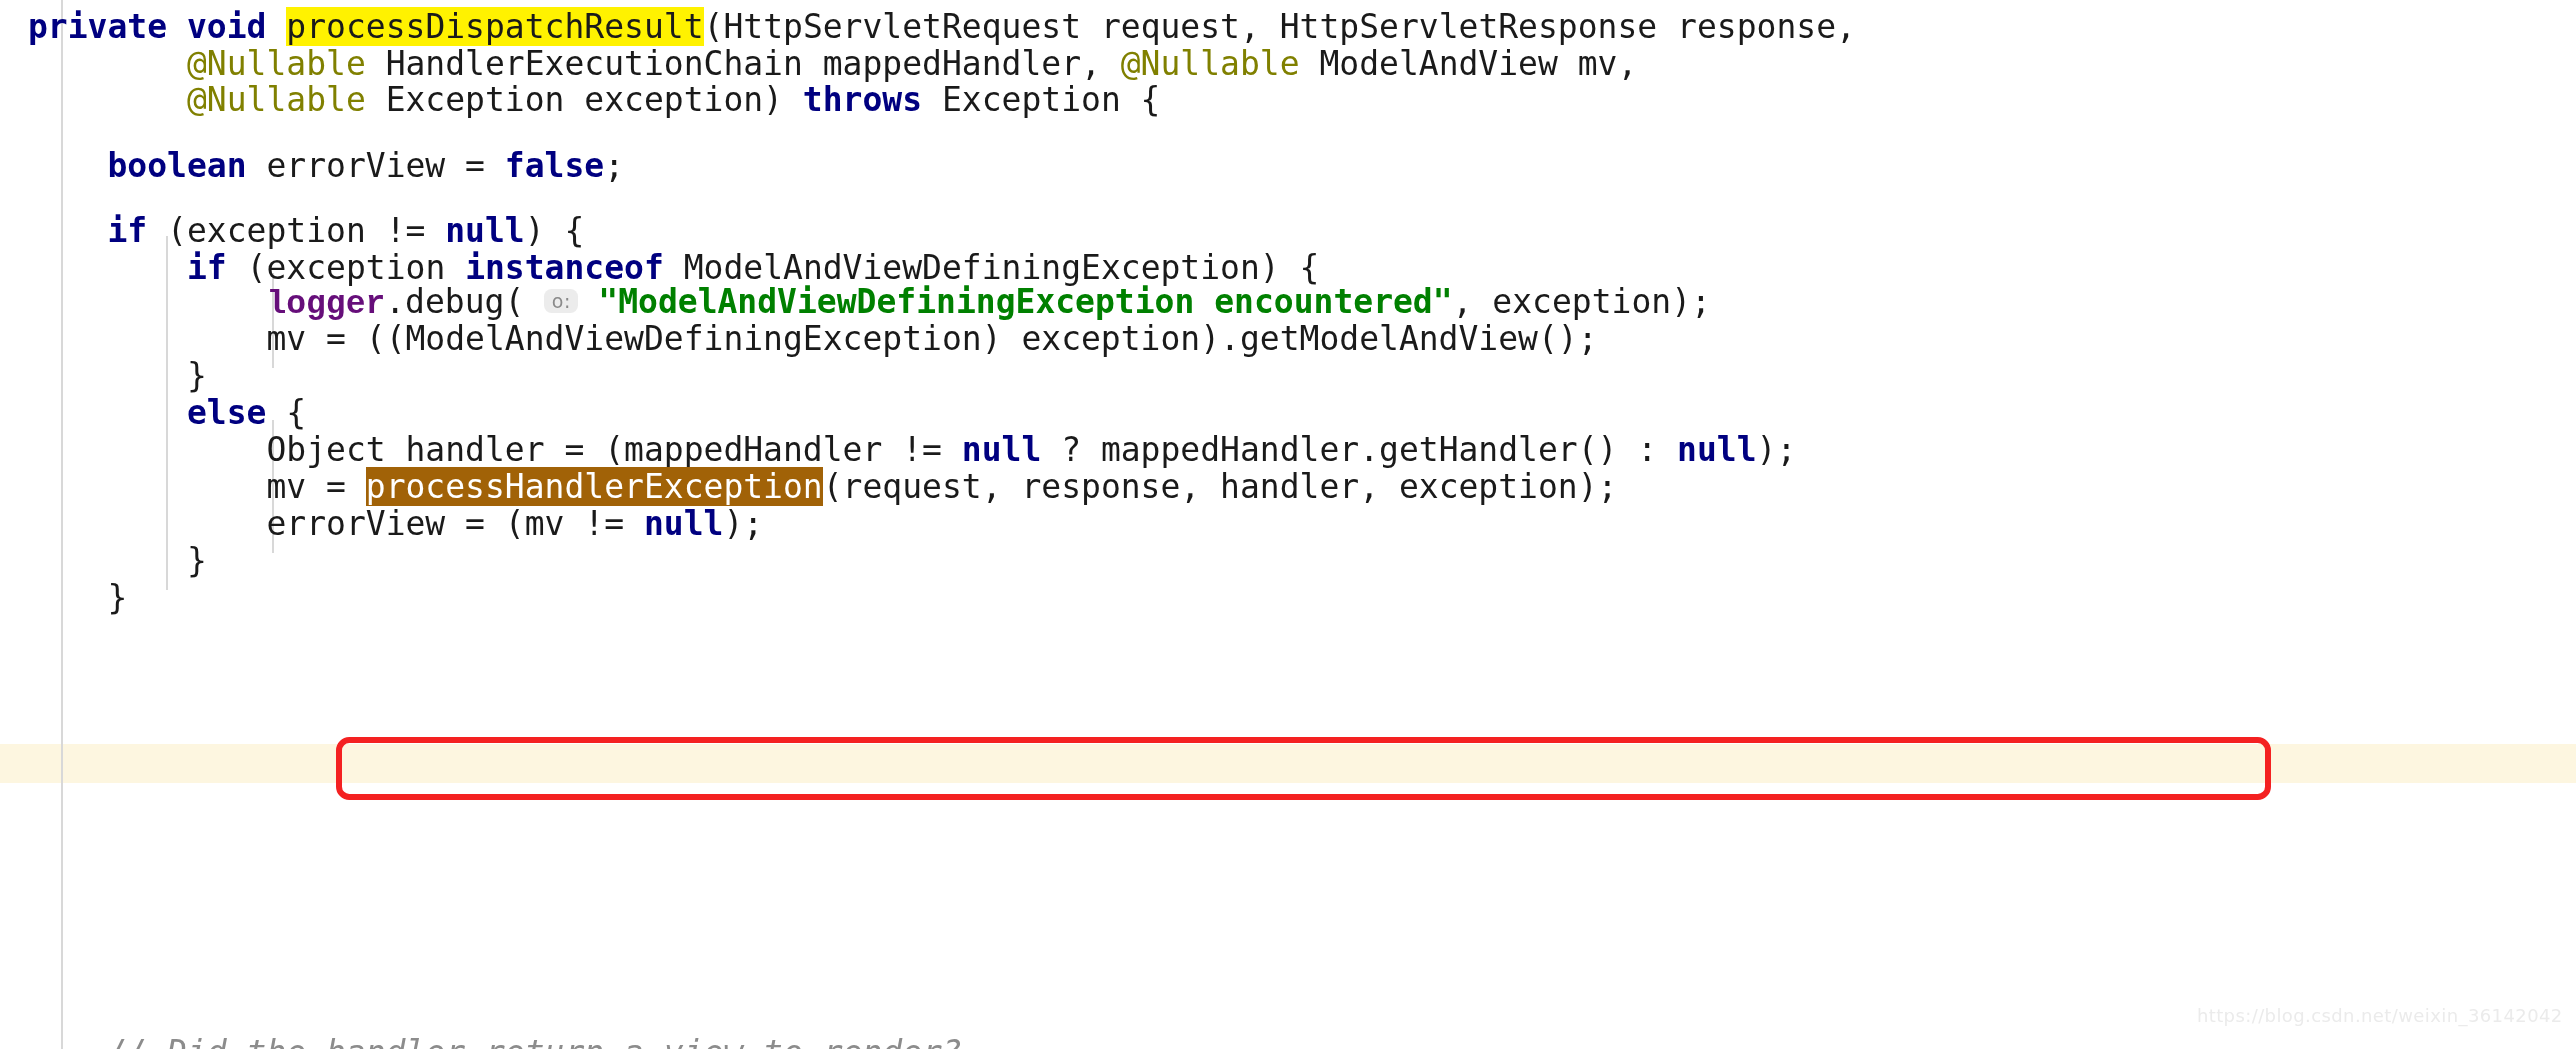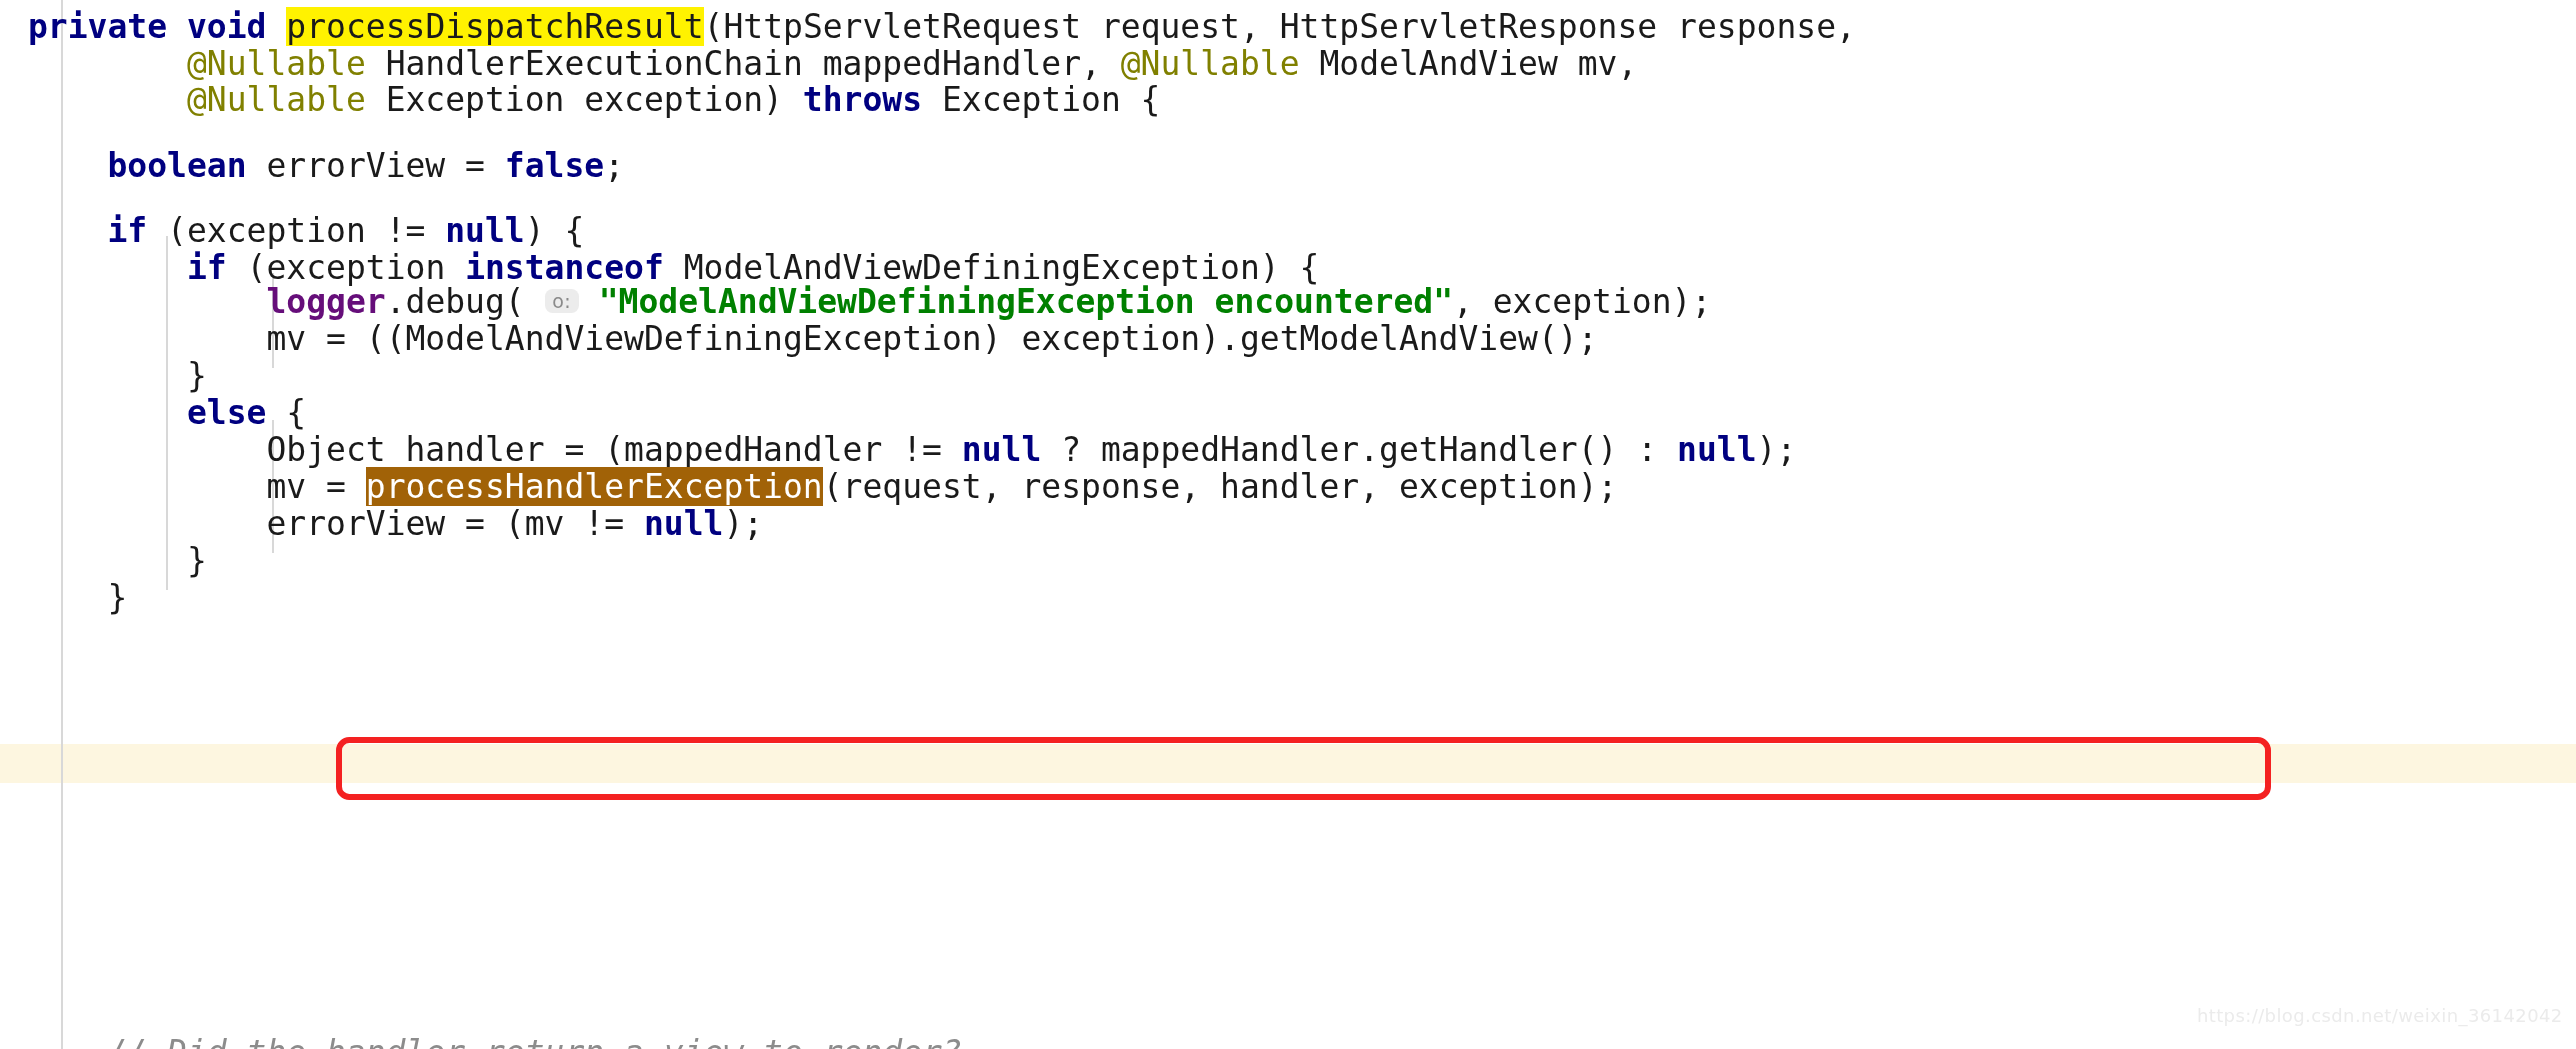--- a/index.html
+++ b/index.html
@@ -59,21 +59,21 @@
     left: 28px;
     white-space: pre;
     height: 37px;
   }
 
   
   .kw      { color: #000080; font-weight: bold; }
   .plain   { color: #1a1a1a; }
   .anno    { color: #808000; }
   .str     { color: #008000; font-weight: bold; }
-  .fld     { color: #660e7a; font-weight: bold; }
+  .fld     { color: #660e7a; font-weight: bold; font-family: Liberation Mono, monospace; }
 
   
   .hl-yellow {
     background: #fff200;
     color: #1a1a1a;
   }
 
   
   .hl-select {
     background: #a16207;

